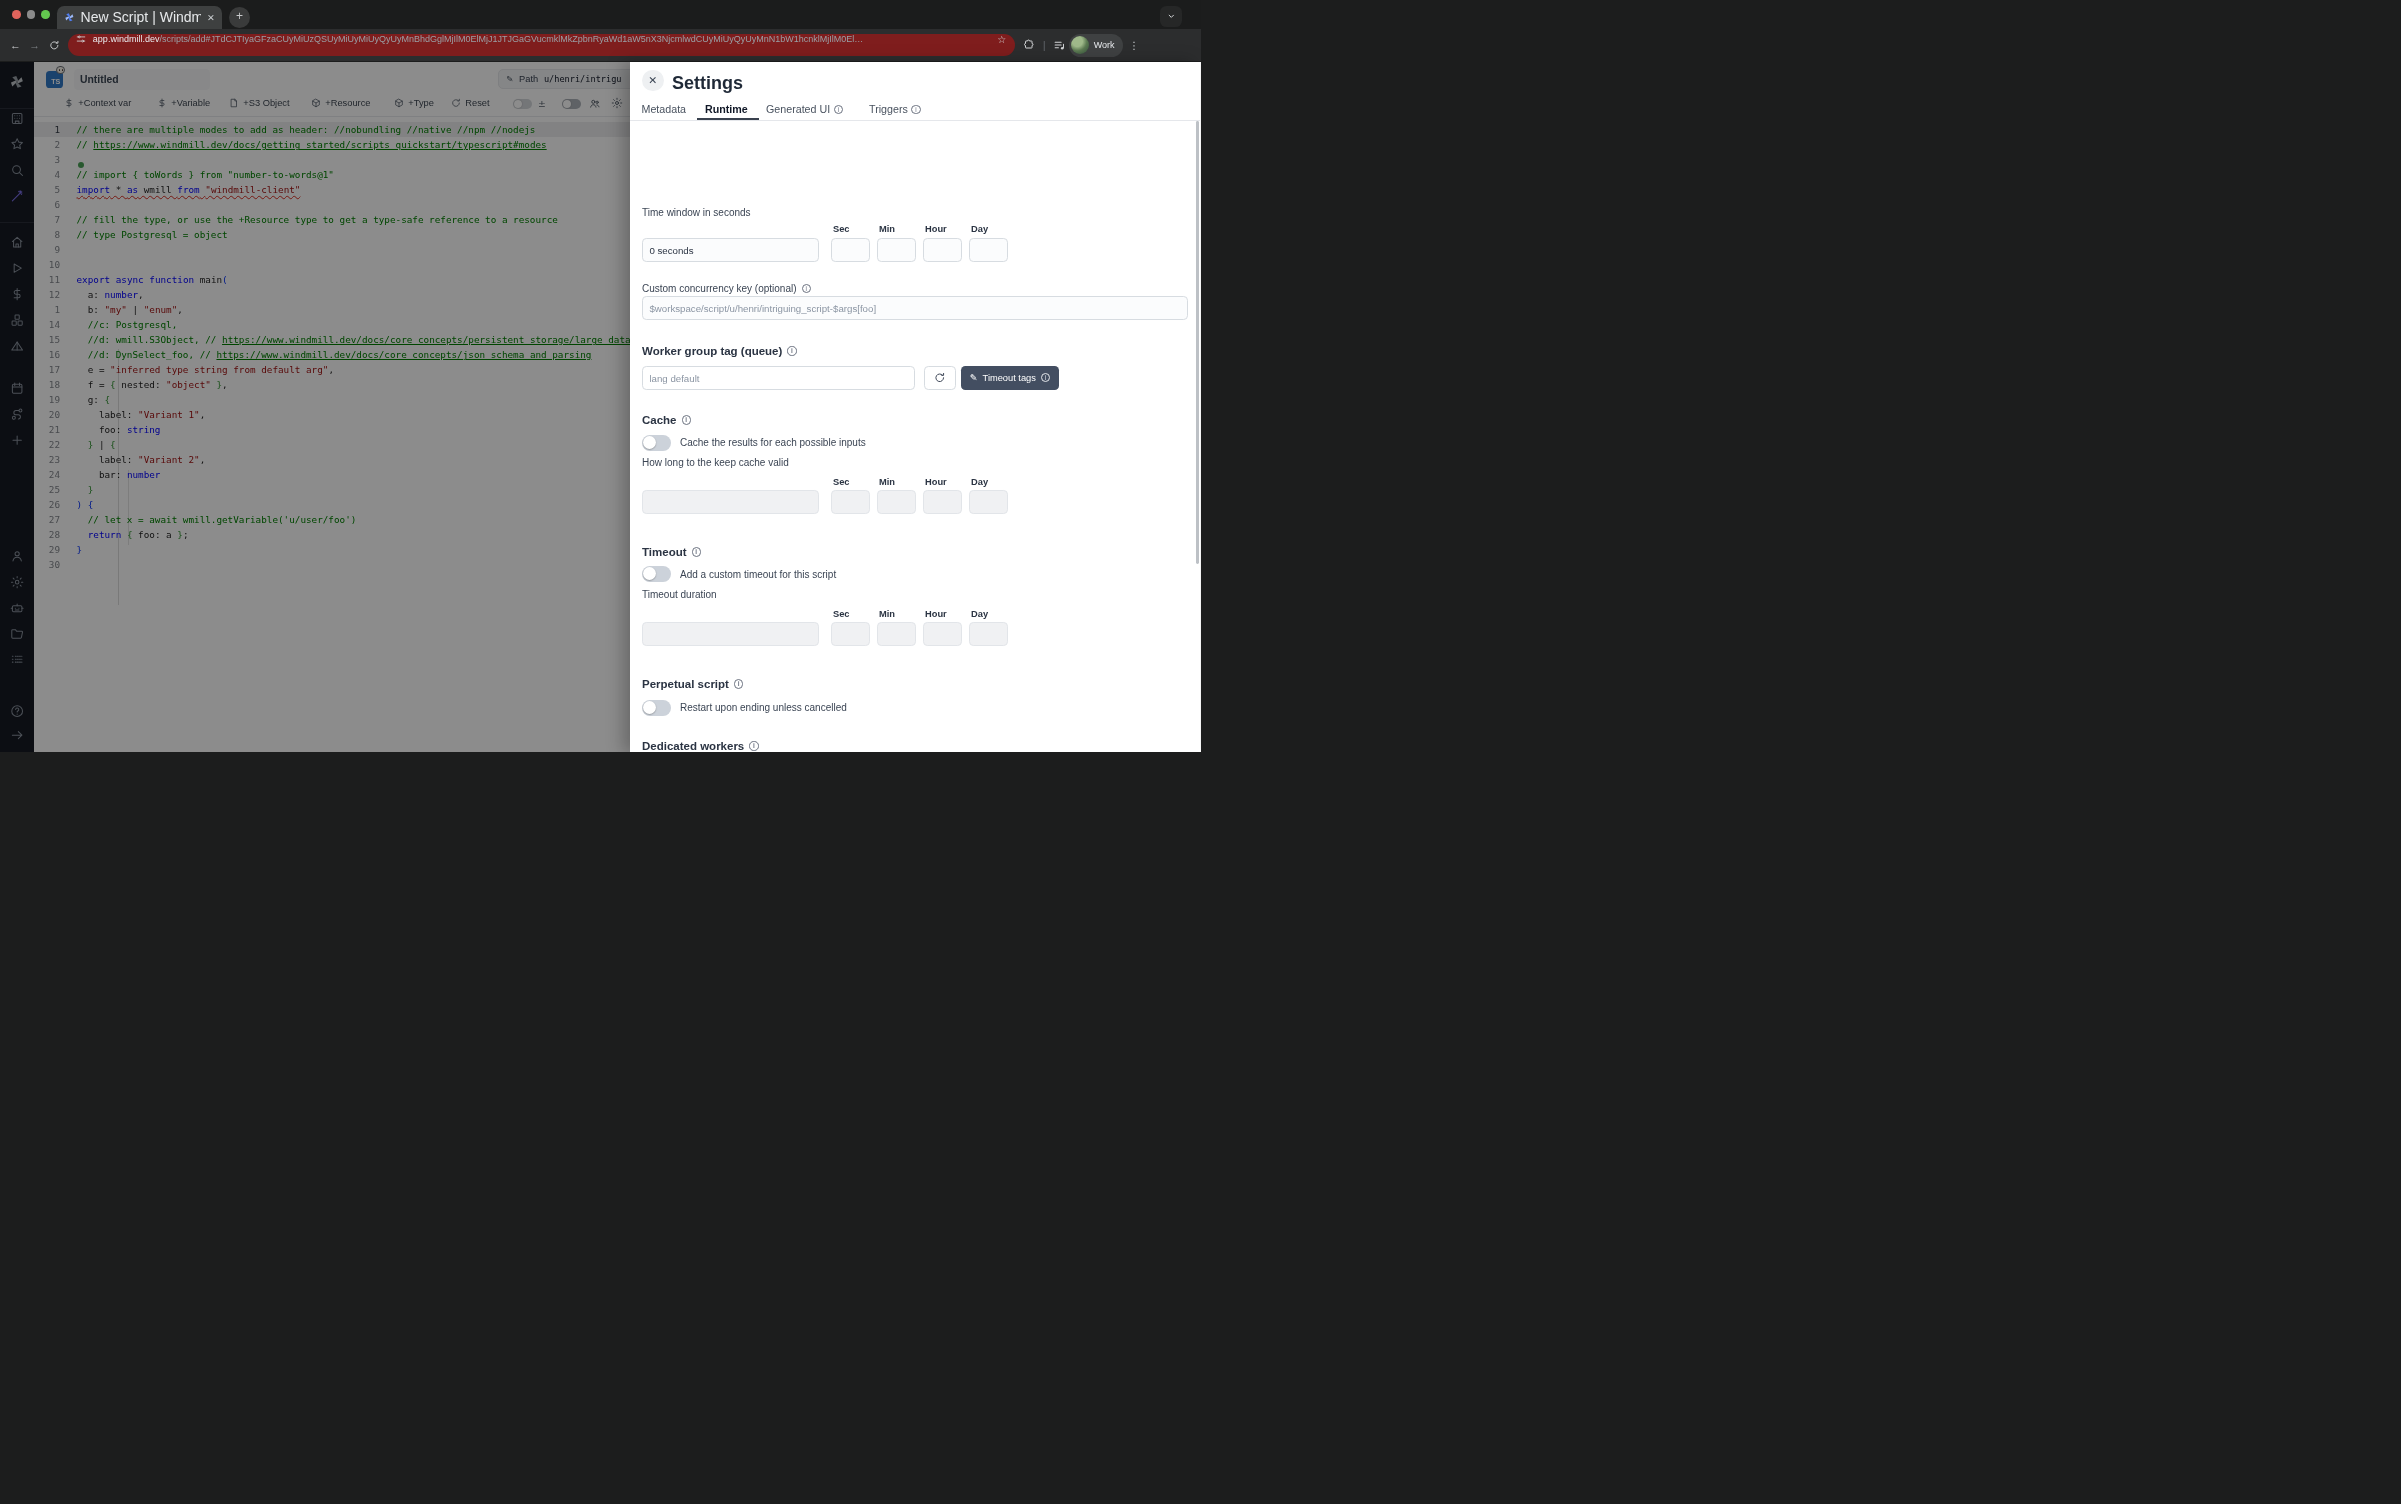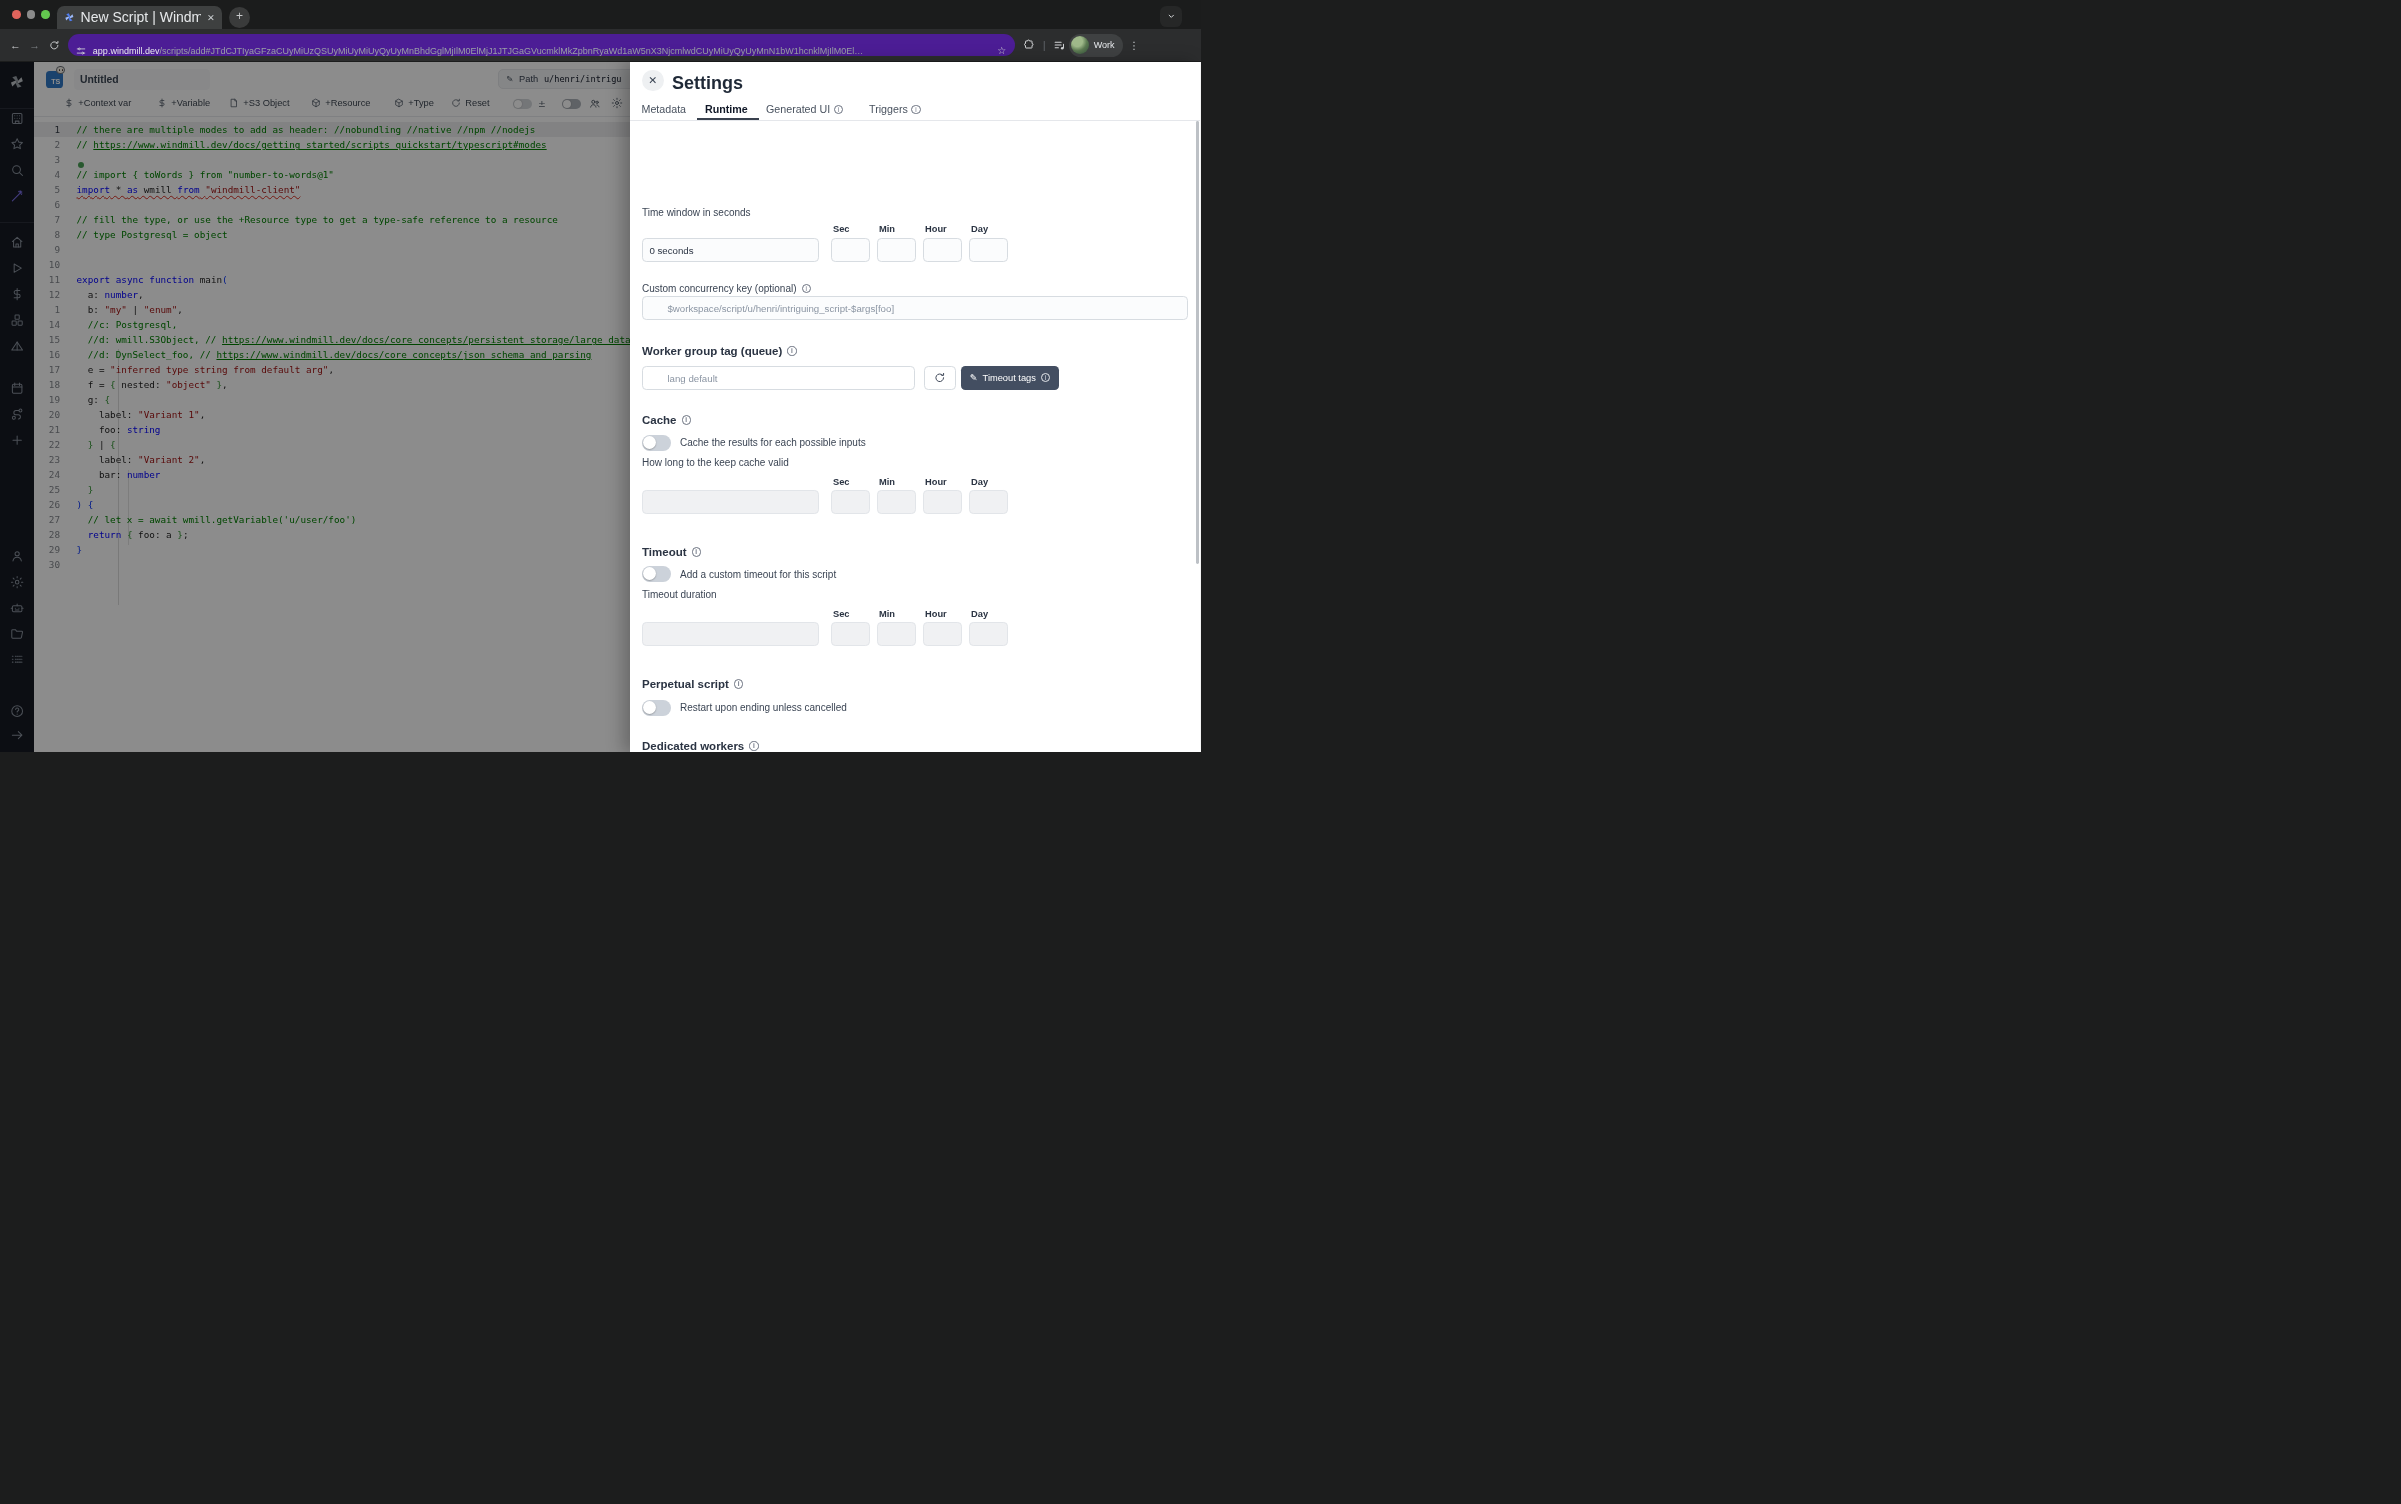--- a/index.html
+++ b/index.html
@@ -16,22 +16,22 @@
   #tab-title { color:#e6e8ea; font-size:14px; white-space:nowrap; overflow:hidden; flex:1; }
   #tab-close { color:#cfd2d5; font-size:9.3px; cursor:default; }
   #newtab-btn { left:229px; top:7.2px; width:21px; height:21px; border-radius:50%;
     background:#3a3b3b; color:#c8cacc; font-size:12px; text-align:center; line-height:19.3px; }
   #win-chevron { right:18.6px; top:5.7px; width:22px; height:21.5px; border-radius:6.4px; background:#262727;
     display:flex; align-items:center; justify-content:center; }
   #urlrow { left:0; top:29px; width:1201px; height:32px; background:#2c2d2e;
     display:flex; align-items:center; }
   .navic { color:#d3d5d7; font-size:10.7px; width:19.3px; text-align:center; }
   .navic.dis { color:#808488; }
-  #urlpill { margin-left:4.3px; width:947px; height:22px; background:#4c1d95; border-radius:11.5px;
-    display:flex; align-items:flex-end; padding:0 8.6px; gap:6.4px; }
+  #urlpill { margin-left:4.3px; width:947px; height:22px; background:#7f1d1d; border-radius:11.5px;
+    display:flex; align-items:flex-start; padding:0 8.6px; gap:6.4px; }
   #url-text { font-size:9px; color:#9aa0a6; white-space:nowrap; overflow:hidden; flex:1; }
   #url-text b { color:#e8eaed; font-weight:normal; }
   #url-star { color:#d3d5d7; font-size:10px; }
   .chrome-ic { color:#d3d5d7; }
   #profile-chip { display:flex; align-items:center; gap:4.3px; background:#3f4142;
     border-radius:11.5px; height:23px; padding:2.1px 8.6px 2.1px 2.1px; margin:0 2.9px; }
   #avatar { width:18.6px; height:18.6px; border-radius:50%;
     background:radial-gradient(circle at 35% 30%, #9fb98a 0 30%, #5c7a52 55%, #2e4c38 100%); }
   #profile-label { color:#e8eaed; font-size:9px; }
   #kebab { color:#cfd2d5; font-size:10px; letter-spacing:0; width:15.8px; text-align:center; }
@@ -93,21 +93,21 @@
   .ptab.active { color:#111827; font-weight:bold; }
   .ptab-underline { position:absolute; top:19.3px; height:2.1px; background:#39414e; }
   .info-i { display:inline-block; width:9.3px; height:9.3px; border:0.9px solid #6b7280; border-radius:50%;
     color:#6b7280; font-size:6.4px; line-height:7.9px; text-align:center; font-style:normal; flex:0 0 9.3px; }
   .sec-h { position:absolute; font-size:11.5px; font-weight:bold; color:#2b3443;
     display:flex; gap:5px; align-items:center; }
   .lbl { position:absolute; font-size:10px; color:#3b4554; }
   .inp { position:absolute; background:#fbfcfd; border:0.7px solid #d7dce1; border-radius:4.3px; }
   .inp.dis { background:#f0f1f3; border-color:#e2e5e9; }
   .inp .val { font-size:9.7px; color:#2b3443; padding:5px 6.4px; display:block; white-space:nowrap; overflow:hidden; }
-  .inp .ph  { font-size:9.7px; color:#8b95a3; padding:5.7px 6.4px; display:block; white-space:nowrap; overflow:hidden;margin-left:18px; }
+  .inp .ph  { font-size:9.7px; color:#8b95a3; padding:5.7px 6.4px; display:block; white-space:nowrap; overflow:hidden; }
   .unit-lbl { position:absolute; font-size:9.3px; font-weight:bold; color:#2b3443; }
   #concurrency-box { left:4.3px; top:62px; width:305px; height:77px; border:1.8px solid #2b50e0; border-radius:2.9px; }
   .btn-light { position:absolute; background:#fff; border:0.7px solid #d7dce1; border-radius:4.3px;
     font-size:9.3px; font-weight:500; color:#374151; display:flex; align-items:center; justify-content:center; }
   .btn-dark { position:absolute; background:#434e61; border-radius:4.3px; color:#fff; font-size:9.3px;
     font-weight:500; display:flex; align-items:center; justify-content:center; gap:5px; }
   .btn-dark .info-i { border-color:#e3e6ea; color:#e3e6ea; }
   .toggle { position:absolute; width:29px; height:15.8px; border-radius:7.9px; background:#ccd2da; }
   .toggle i { position:absolute; left:1.4px; top:1.4px; width:13px; height:13px; border-radius:50%;
     background:#fff; box-shadow:0 0.7px 1.4px rgba(0,0,0,.3); }

